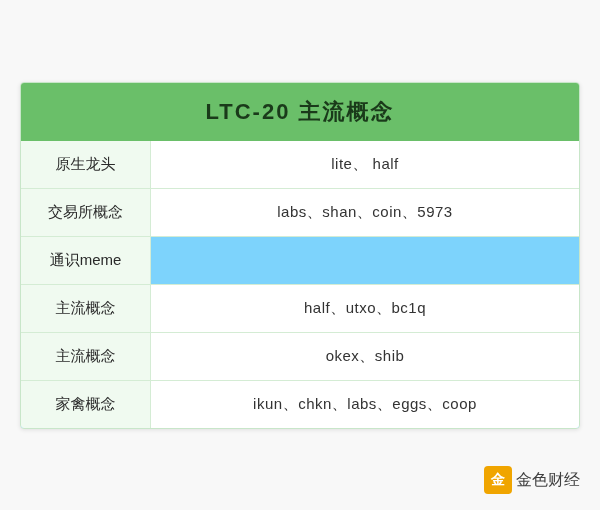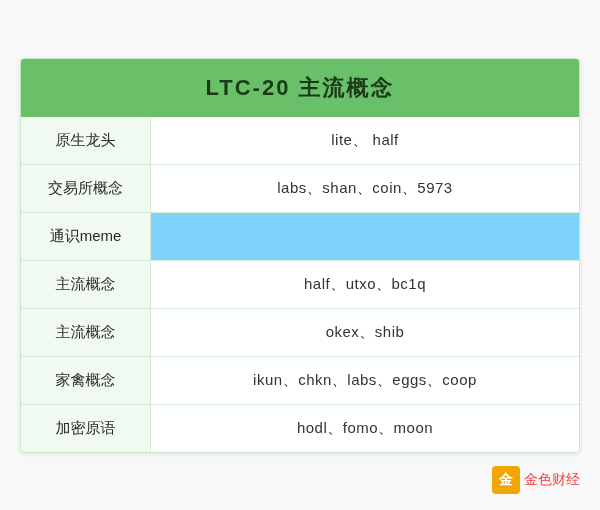--- a/index.html
+++ b/index.html
@@ -96,22 +96,22 @@
       border-radius: 4px;
       display: flex;
       align-items: center;
       justify-content: center;
       color: white;
       font-size: 14px;
       font-weight: bold;
     }
 
     .watermark-text {
-      font-size: 14px;
-      color: #ef4444;
+      font-size: 16px;
+      color: #404040;
       text-align: right;
     }
 
     .page-wrapper {
       position: relative;
       width: 600px;
       height: 510px;
       display: flex;
       align-items: center;
       justify-content: center;
@@ -143,24 +143,20 @@
           <div class="row-value">half、utxo、bc1q</div>
         </div>
         <div class="table-row">
           <div class="row-label">主流概念</div>
           <div class="row-value">okex、shib</div>
         </div>
         <div class="table-row">
           <div class="row-label">家禽概念</div>
           <div class="row-value">ikun、chkn、labs、eggs、coop</div>
         </div>
-        <div class="table-row">
-          <div class="row-label">加密原语</div>
-          <div class="row-value">hodl、fomo、moon</div>
-        </div>
       </div>
   </div>
 
   <div class="watermark">
     <div class="watermark-icon">
       <span>金</span>
     </div>
     <span class="watermark-text">金色财经</span>
   </div>
 </div>

